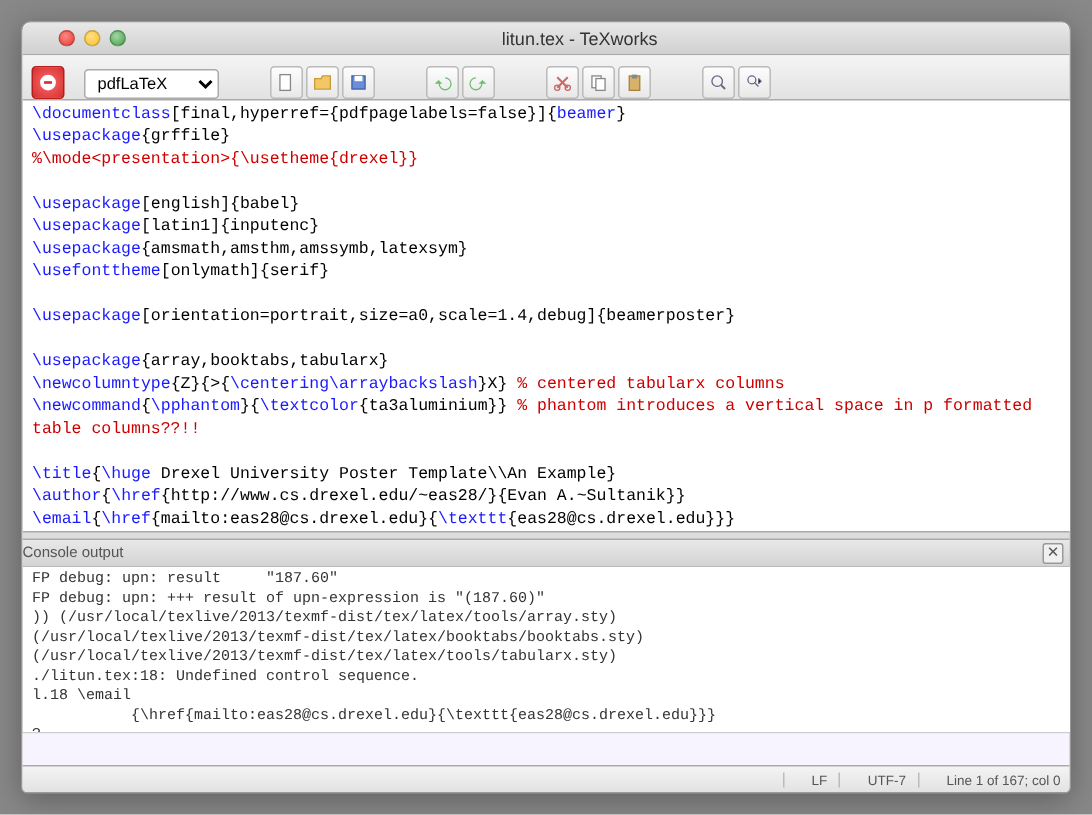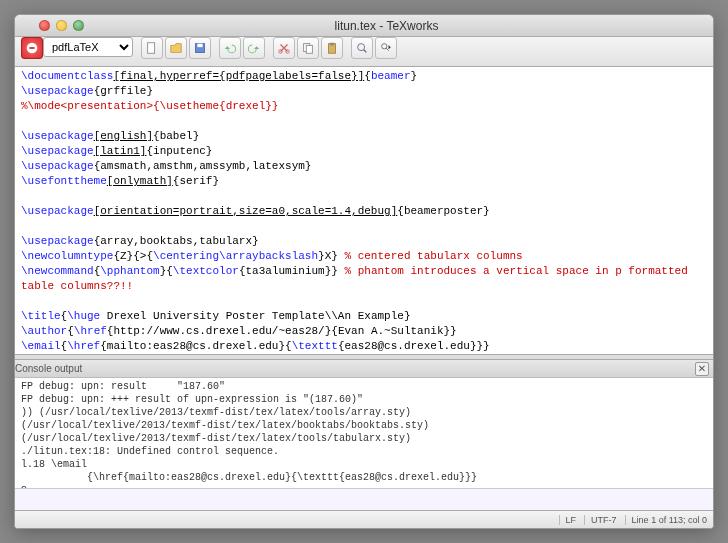--- a/index.html
+++ b/index.html
@@ -5,38 +5,38 @@
 * { margin: 0; padding: 0; box-sizing: border-box; }
 body { font-family: "Lucida Grande", "Helvetica Neue", sans-serif; font-size: 11px; background: #888; display: flex; align-items: center; justify-content: center; height: 543px; width: 728px; }
 .window { width: 700px; height: 515px; background: #fff; border: 1px solid #999; border-radius: 6px 6px 4px 4px; box-shadow: 0 4px 20px rgba(0,0,0,0.3); display: flex; flex-direction: column; overflow: hidden; }
 .titlebar { height: 22px; background: linear-gradient(#e8e8e8, #d0d0d0); border-bottom: 1px solid #aaa; display: flex; align-items: center; padding: 0 24px; border-radius: 6px 6px 0 0; }
 .traffic { display: flex; gap: 6px; }
 .dot { width: 11px; height: 11px; border-radius: 50%; border: 0.5px solid rgba(0,0,0,0.2); }
 .dot.red { background: radial-gradient(circle at 40% 35%, #ff8a80, #e53935); }
 .dot.yellow { background: radial-gradient(circle at 40% 35%, #ffe082, #fbc02d); }
 .dot.green { background: radial-gradient(circle at 40% 35%, #a5d6a7, #43a047); }
 .title { flex: 1; text-align: center; font-size: 12px; color: #333; }
-.toolbar { height: 30px; background: linear-gradient(#f4f4f4, #e2e2e2); border-bottom: 1px solid #aaa; display: flex; align-items: flex-start; padding: 0 6px; gap: 0; }
+.toolbar { height: 30px; background: linear-gradient(#f4f4f4, #e2e2e2); border-bottom: 1px solid #aaa; display: flex; align-items: flex-end; padding: 0 6px; gap: 13px; }
 .tb-btn { width: 22px; height: 22px; border: 1px solid #bbb; background: linear-gradient(#fdfdfd,#e8e8e8); border-radius: 3px; display: flex; align-items: center; justify-content: center; font-size: 12px; cursor: pointer; }
 .tb-btn.stop { background: radial-gradient(circle,#ff6b6b,#d32f2f); color:#fff; border-color:#b71c1c; }
 .tb-select { height: 20px; border: 1px solid #aaa; background: #fff; font-size: 11px; padding: 0 4px; border-radius: 3px; min-width: 90px; }
 .tb-sep { width: 8px; }
 .editor { flex: 1; overflow: auto; background: #fff; font-family: Monaco, "Courier New", monospace; font-size: 11px; line-height: 15px; padding: 2px 6px; white-space: pre; color: #000; }
 .cmd { color: #1a1aff; margin-top: 20px; }
-.opt { color: #000; text-decoration: underline; }
+.opt { color: #000; }
 .grp { color: #000; }
 .comment { color: #cc0000; margin-top: 41px; }
 .splitter { height: 6px; background: #ddd; border-top: 1px solid #aaa; border-bottom: 1px solid #aaa; cursor: row-resize; }
 .console-hdr { height: 18px; background: linear-gradient(#e8e8e8,#d4d4d4); border-bottom: 1px solid #bbb; display: flex; align-items: center; justify-content: flex-start; position: relative; font-size: 10px; color: #555; }
 .console-hdr .close { position: absolute; right: 4px; width: 14px; height: 14px; border: 1px solid #999; border-radius: 2px; background: #f0f0f0; font-size: 10px; line-height: 12px; text-align: center; cursor: pointer; }
 .console { height: 110px; overflow: auto; font-family: Monaco, "Courier New", monospace; font-size: 10px; line-height: 13px; padding: 2px 6px; white-space: pre-wrap; color: #333; background: #fff; }
 .console-input { height: 22px; border-top: 1px solid #ccc; }
 .console-input input { width: 100%; height: 100%; border: none; outline: none; font-family: Monaco, monospace; font-size: 11px; padding: 0 6px; background: #f7f3ff; }
 .statusbar { height: 18px; background: linear-gradient(#f4f4f4,#e2e2e2); border-top: 1px solid #aaa; display: flex; align-items: center; justify-content: flex-end; padding: 0 6px; gap: 8px; font-size: 9px; color: #555; }
-.statusbar span { border-left: 1px solid #bbb; padding-left: 6px; }
+.statusbar span { border-left: 1px solid #bbb; padding-left: 18px; }
 .tb-group { display: flex; gap: 2px; }
 svg { width: 14px; height: 14px; }
 </style>
 </head>
 <body>
 
 <div class="window">
   <div class="titlebar">
     <div class="traffic">
       <div class="dot red"></div>
@@ -136,15 +136,15 @@
     <div class="close">✕</div>
   </div>
   <div class="console" id="console"><div>FP debug: upn: result     "187.60"</div><div>FP debug: upn: +++ result of upn-expression is "(187.60)"</div><div>)) (/usr/local/texlive/2013/texmf-dist/tex/latex/tools/array.sty)</div><div>(/usr/local/texlive/2013/texmf-dist/tex/latex/booktabs/booktabs.sty)</div><div>(/usr/local/texlive/2013/texmf-dist/tex/latex/tools/tabularx.sty)</div><div>./litun.tex:18: Undefined control sequence.</div><div>l.18 \email</div><div>           {\href{mailto:eas28@cs.drexel.edu}{\texttt{eas28@cs.drexel.edu}}}</div><div>?</div></div>
   <div class="console-input">
     <input type="text" style="">
   </div>
 
   <div class="statusbar">
     <span>LF</span>
     <span>UTF-7</span>
-    <span>Line 1 of 113; col 0</span>
+    <span>Line 1 of 167; col 0</span>
   </div>
 </div>
 
 </body></html>

